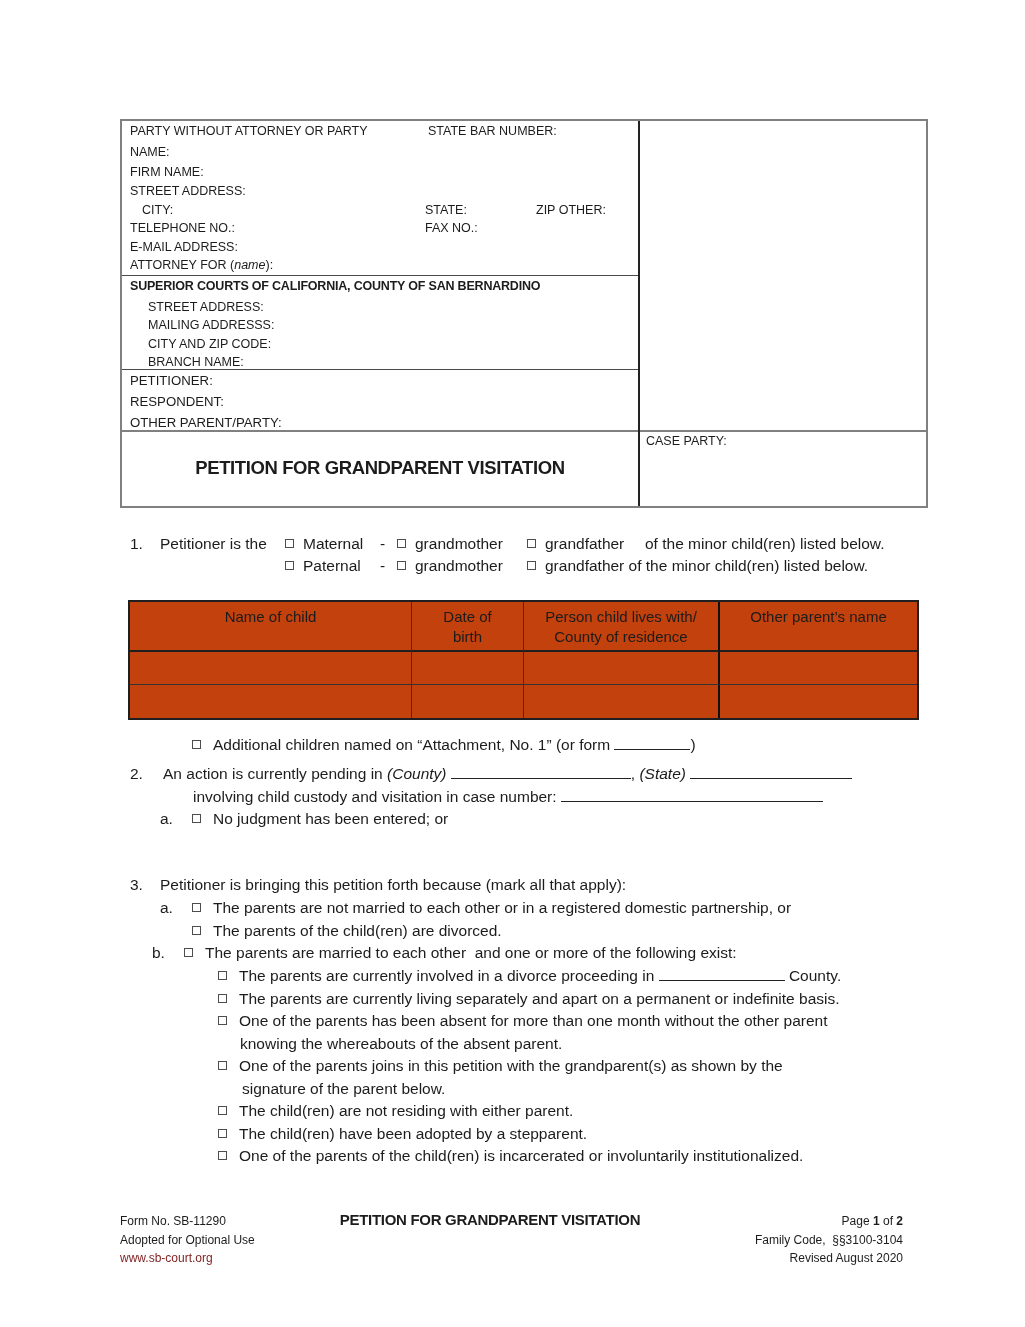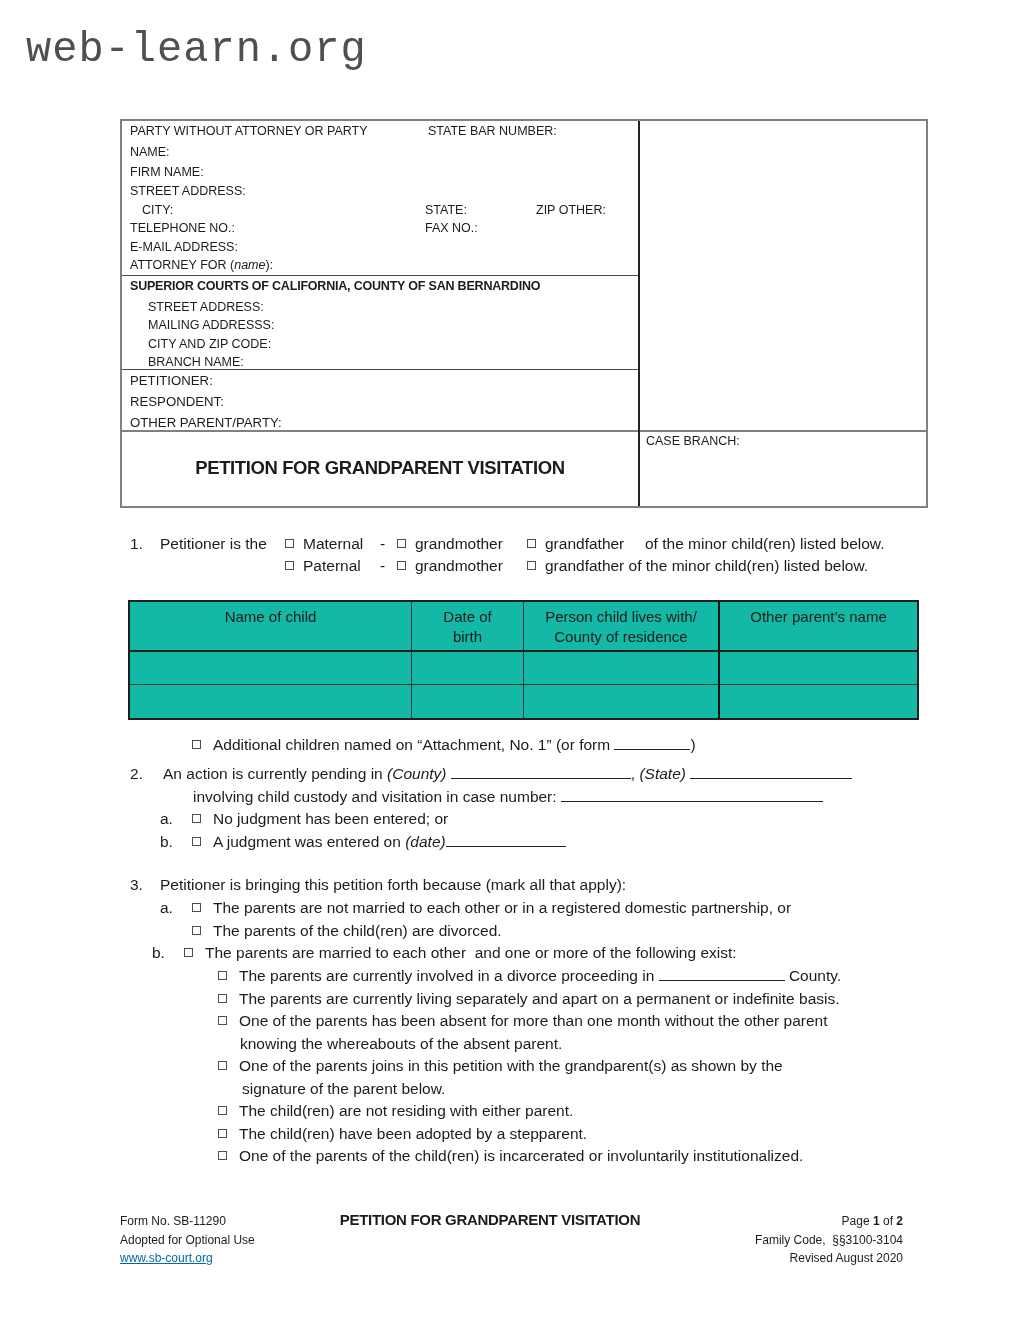--- a/index.html
+++ b/index.html
@@ -32,40 +32,39 @@
         background:#fff; vertical-align:1px; }
   .cbA { position:absolute; top:4px; width:9px; height:9px; border:1px solid #4d4d4d; }
   .gap { display:inline-block; width:12px; }
   .numw { display:inline-block; width:32px; }
   .blank { display:inline-block; border-bottom:1.4px solid #222; height:14px; }
   .keep-sp { white-space:pre; }
   
   .vtable { position:absolute; left:128px; top:600px; display:grid;
             grid-template-columns:282px 112px 196px 197px;
             grid-template-rows:50px 33px 33px;
-            border:2px solid #1f1f1f; background:#14b8a6; }
+            border:2px solid #1f1f1f; background:#c2410c; }
   .tc { border-right:1.5px solid #333; border-bottom:1.5px solid #333; }
   .tc.hdr { border-bottom:2px solid #1f1f1f; text-align:center; font-size:15px;
             line-height:20px; padding-top:5px; }
   .tc.c3 { border-right:2.5px solid #111; }
   .tc.lastcol { border-right:none; }
   .tc.lastrow { border-bottom:none; }
   
   .foot { position:absolute; font-size:12px; line-height:18.5px; white-space:nowrap; }
   .foot-center { position:absolute; left:300px; top:1211px; width:380px; text-align:center;
                  font-weight:700; font-size:15px; letter-spacing:-0.3px; }
-  .link { color:#0369a1; text-decoration:underline; }
+  .link { color:#7f1d1d; }
   b.pg { font-weight:700; }
 </style>
 </head>
 <body>
 
 <div class="page">
 
-  <div class="logo">web-learn.org</div>
 
   <div class="hbox">
 
     <span class="lbl" style="left:8px; top:3px;">PARTY WITHOUT ATTORNEY OR PARTY</span>
     <span class="lbl" style="left:306px; top:3px;">STATE BAR NUMBER:</span>
     <span class="lbl" style="left:8px; top:24px;">NAME:</span>
     <span class="lbl" style="left:8px; top:44px;">FIRM NAME:</span>
     <span class="lbl" style="left:8px; top:63px;">STREET ADDRESS:</span>
     <span class="lbl" style="left:20px; top:82px;">CITY:</span>
     <span class="lbl" style="left:303px; top:82px;">STATE:</span>
@@ -85,21 +84,21 @@
 
     <div class="sep" style="top:248px; width:516px;"></div>
 
     <span class="lbl2" style="left:8px; top:252px;">PETITIONER:</span>
     <span class="lbl2" style="left:8px; top:273px;">RESPONDENT:</span>
     <span class="lbl2" style="left:8px; top:294px;">OTHER PARENT/PARTY:</span>
 
     <div class="sepfull" style="top:309px; width:804px;"></div>
 
     <div class="form-title">PETITION FOR GRANDPARENT VISITATION</div>
-    <span class="lbl" style="left:524px; top:313px;">CASE BRANCH:</span>
+    <span class="lbl" style="left:524px; top:313px;">CASE PARTY:</span>
     <div style="position:absolute; left:524px; top:332px; width:275px; height:48px;"></div>
 
     <div class="vdiv" style="left:516px; height:385px;"></div>
   </div>
 
   <div class="bodyline" style="left:0; top:535px; width:1025px;">
     <span class="abs" style="left:130px;">1.</span>
     <span class="abs" style="left:160px;">Petitioner is the</span>
     <span class="cbA" style="left:285px;"></span>
     <span class="abs" style="left:303px;">Maternal</span>
@@ -162,24 +161,20 @@
       <span class="blank" style="width:162px;"></span>
     </span>
   </div>
   <div class="bodyline" style="left:193px; top:788px;">
     <span>involving child custody and visitation in case number:</span>
     <span class="blank" style="width:262px;"></span>
   </div>
   <div class="bodyline" style="left:160px; top:810px;">
     <span class="numw">a.</span><span class="cb"></span><span class="gap"></span><span>No judgment has been entered; or</span>
   </div>
-  <div class="bodyline" style="left:160px; top:833px;">
-    <span class="numw">b.</span><span class="cb"></span><span class="gap"></span><span>A judgment was entered on</span>
-    <span class="it">(date)</span><span class="blank" style="width:120px;"></span>
-  </div>
 
   <div class="bodyline" style="left:0; top:876px; width:1025px;">
     <span class="abs" style="left:130px;">3.</span>
     <span class="abs" style="left:160px;">Petitioner is bringing this petition forth because (mark all that apply):</span>
   </div>
   <div class="bodyline" style="left:160px; top:899px;">
     <span class="numw">a.</span><span class="cb"></span><span class="gap"></span><span>The parents are not married to each other or in a registered domestic partnership, or</span>
   </div>
   <div class="bodyline" style="left:192px; top:922px;">
     <span class="cb"></span><span class="gap"></span><span>The parents of the child(ren) are divorced.</span>

